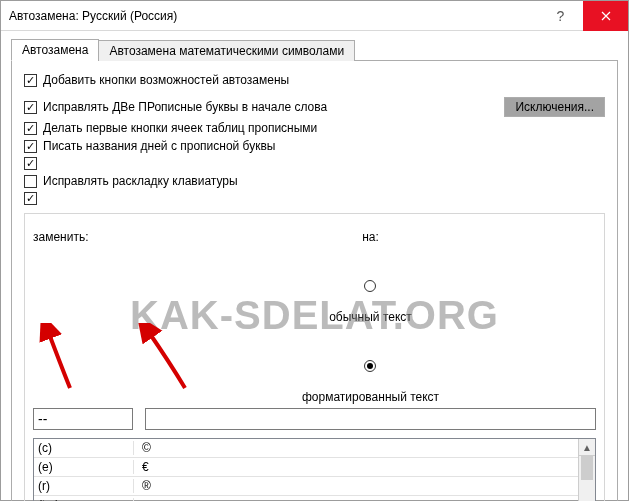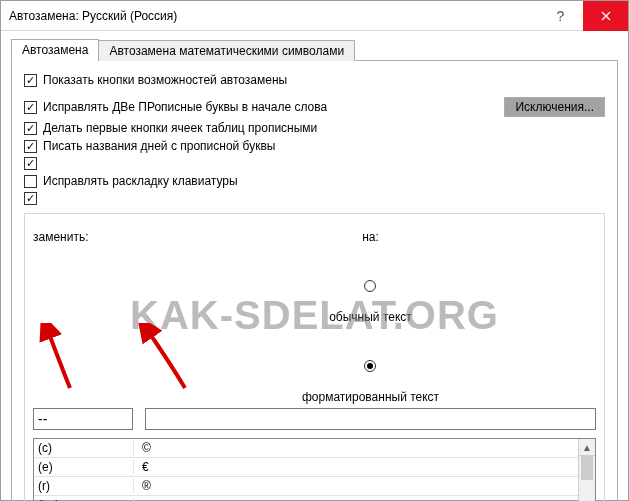--- a/index.html
+++ b/index.html
@@ -88,21 +88,21 @@
 
     <div class="tabs">
       <div class="tab active">Автозамена</div>
       <div class="tab inactive">Автозамена математическими символами</div>
     </div>
 
     <div class="tabbody">
 
       <div class="row">
         <span class="check checked"></span>
-        <span class="lbl">Показать кнопки возможностей автозамены</span>
+        <span class="lbl">Добавить кнопки возможностей автозамены</span>
       </div>
 
       <div style="height:6px"></div>
 
       <div class="row">
         <span class="check checked"></span>
         <span class="lbl">Исправлять ДВе ПРописные буквы в начале слова</span>
         <div class="exc-btn"><span class="ul">Исключения...</span></div>
       </div>
 

